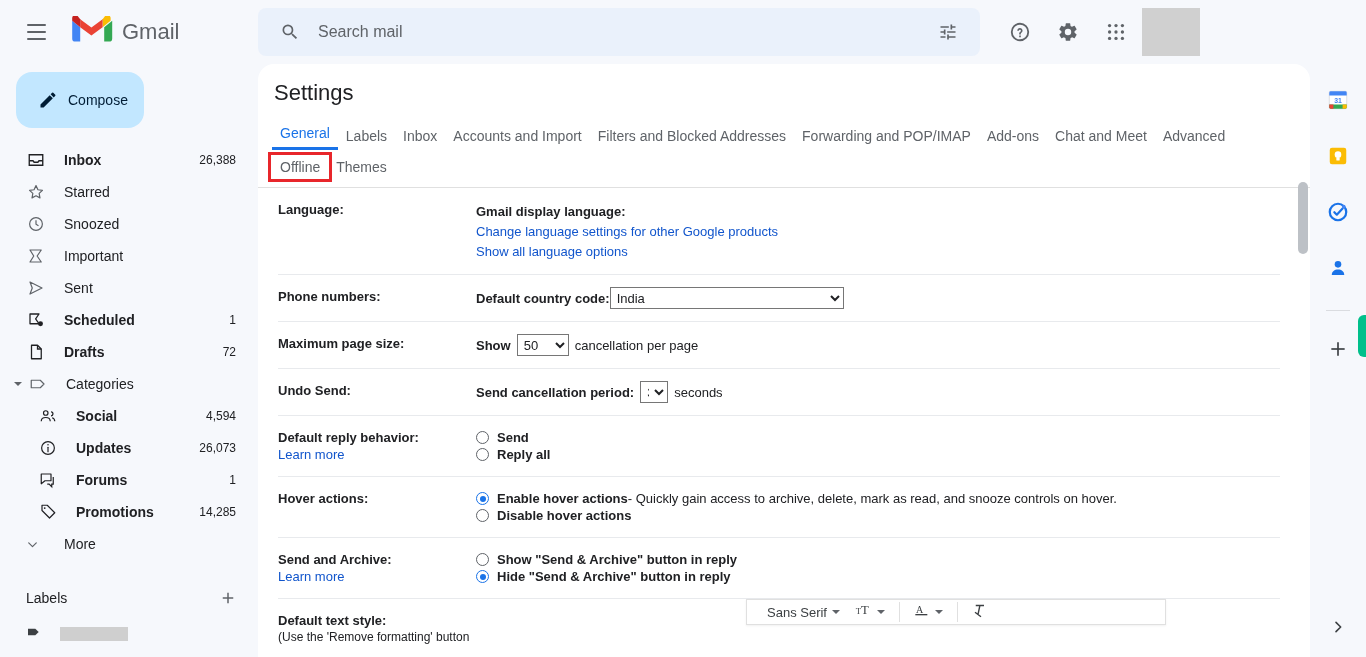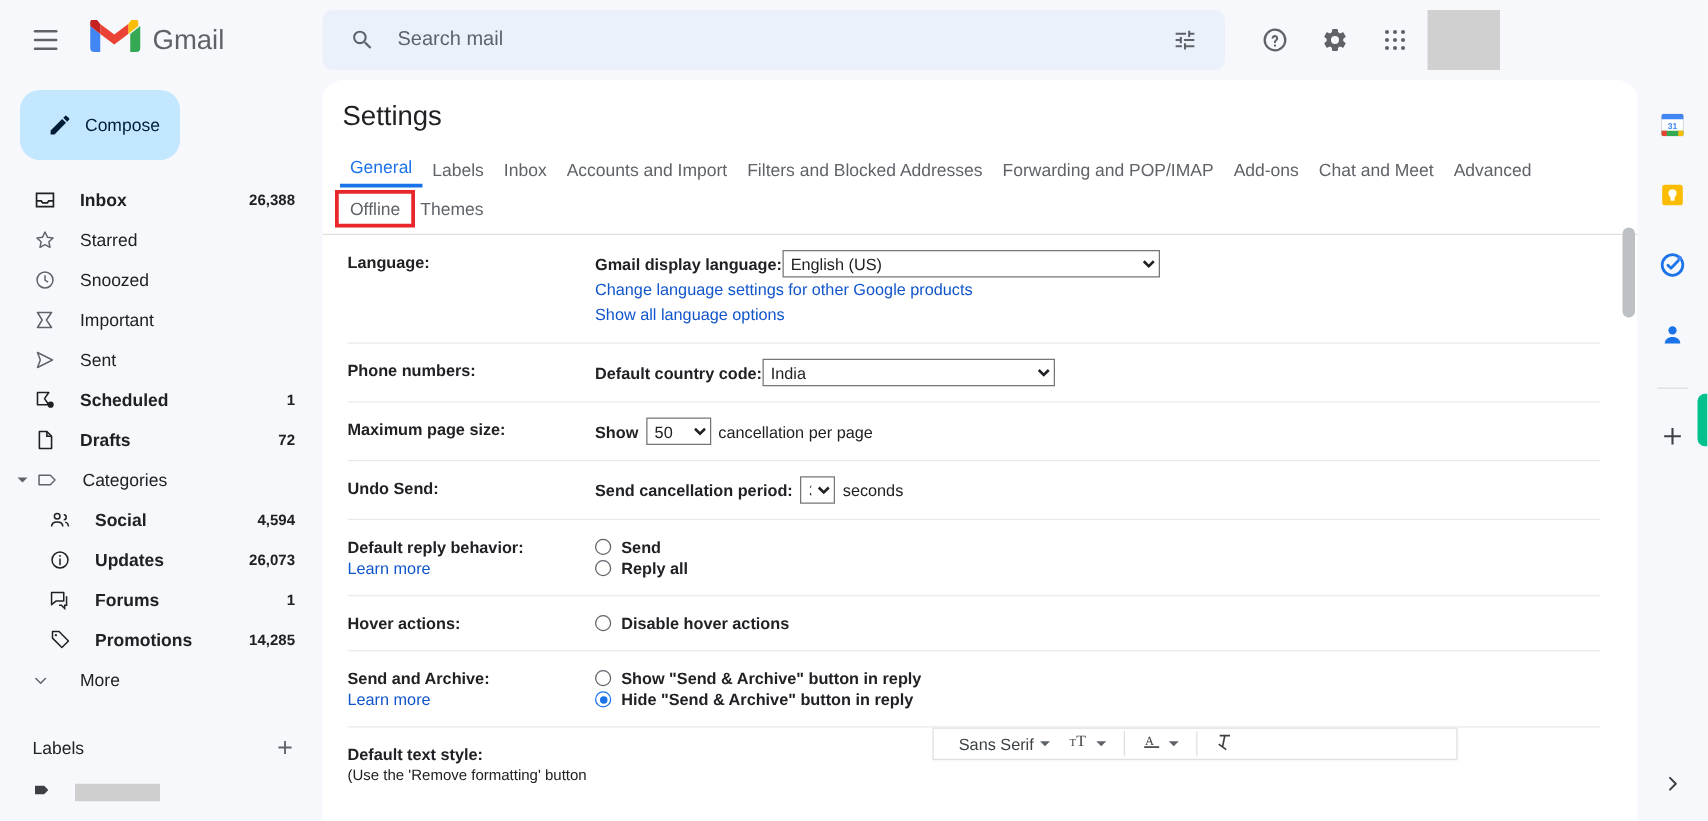--- a/index.html
+++ b/index.html
@@ -71,21 +71,21 @@
   .navlist { margin-top: 16px; }
   .navitem {
     height: 32px; display:flex; align-items:center;
     border-radius: 0 16px 16px 0; padding-left: 26px; cursor: pointer;
     margin-right: 10px;
   }
   .navitem .ni-icon { width: 20px; height:20px; display:flex; align-items:center; justify-content:center; flex: none; }
   .navitem .ni-label { flex:1; font-size: 14px; color: #202124; margin-left: 18px; white-space:nowrap; }
   .navitem .ni-count { font-size: 12px; color: #202124; padding-right: 10px; }
   .navitem.bold .ni-label { font-weight: 700; }
-  .navitem.bold .ni-count { font-weight: 700; }
+  .navitem.bold .ni-count { font-weight: 400; }
   .navitem.sub { padding-left: 38px; }
   .navitem.cat { padding-left: 10px; }
   .cat-caret { width:16px; height:16px; display:flex; align-items:center; justify-content:center; flex:none; margin-right:2px;}
 
   .labels-head {
     display:flex; align-items:center; height: 40px; margin-top: 18px;
     padding-left: 26px; padding-right: 16px;
   }
   .labels-title { flex:1; font-size: 14px; color: #202124; }
   .labels-plus { width: 24px; height: 24px; display:flex; align-items:center; justify-content:center; cursor:pointer;}
@@ -463,23 +463,20 @@
 
     <div class="content">
 
       <div class="srow">
         <div class="slabel">
           <div class="lab">Language:</div>
         </div>
         <div class="sbody">
           <div class="line">
             <span class="bold">Gmail display language:</span>
-            <select class="sel-lang">
-              <option>English (US)</option>
-            </select>
           </div>
           <a class="link">Change language settings for other Google products</a>
           <a class="link">Show all language options</a>
         </div>
       </div>
 
       <div class="srow">
         <div class="slabel">
           <div class="lab">Phone numbers:</div>
         </div>
@@ -538,20 +535,25 @@
             <span class="rtext">Reply all</span>
           </div>
         </div>
       </div>
 
       <div class="srow">
         <div class="slabel">
           <div class="lab">Hover actions:</div>
         </div>
         <div class="sbody">
+          <div class="radio-line">
+            <span class="radio checked"></span>
+            <span class="rtext">Enable hover actions</span>
+            <span class="rdesc"> - Quickly gain access to archive, delete, mark as read, and snooze controls on hover.</span>
+          </div>
           <div class="radio-line">
             <span class="radio"></span>
             <span class="rtext">Disable hover actions</span>
           </div>
         </div>
       </div>
 
       <div class="srow">
         <div class="slabel">
           <div class="lab">Send and Archive:</div>

